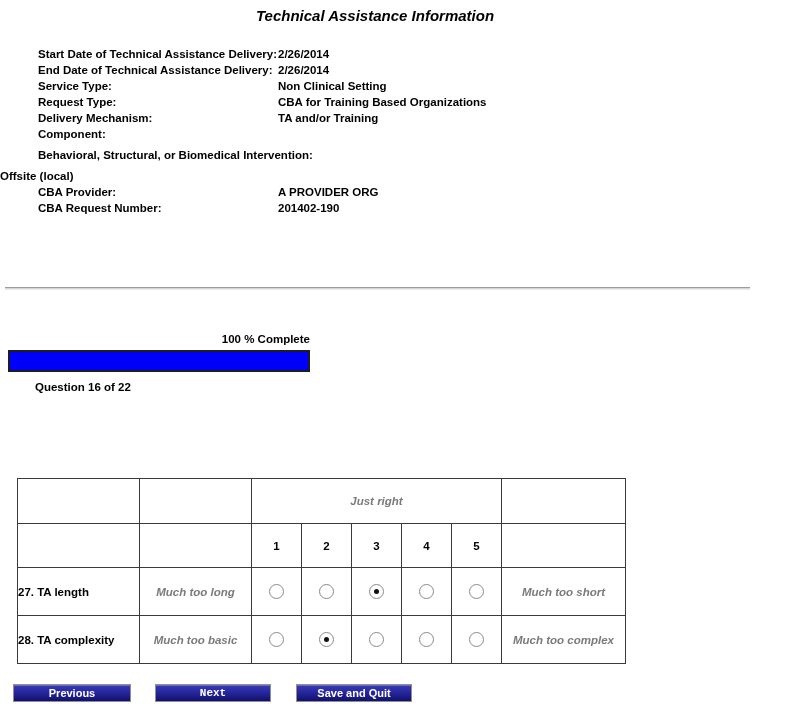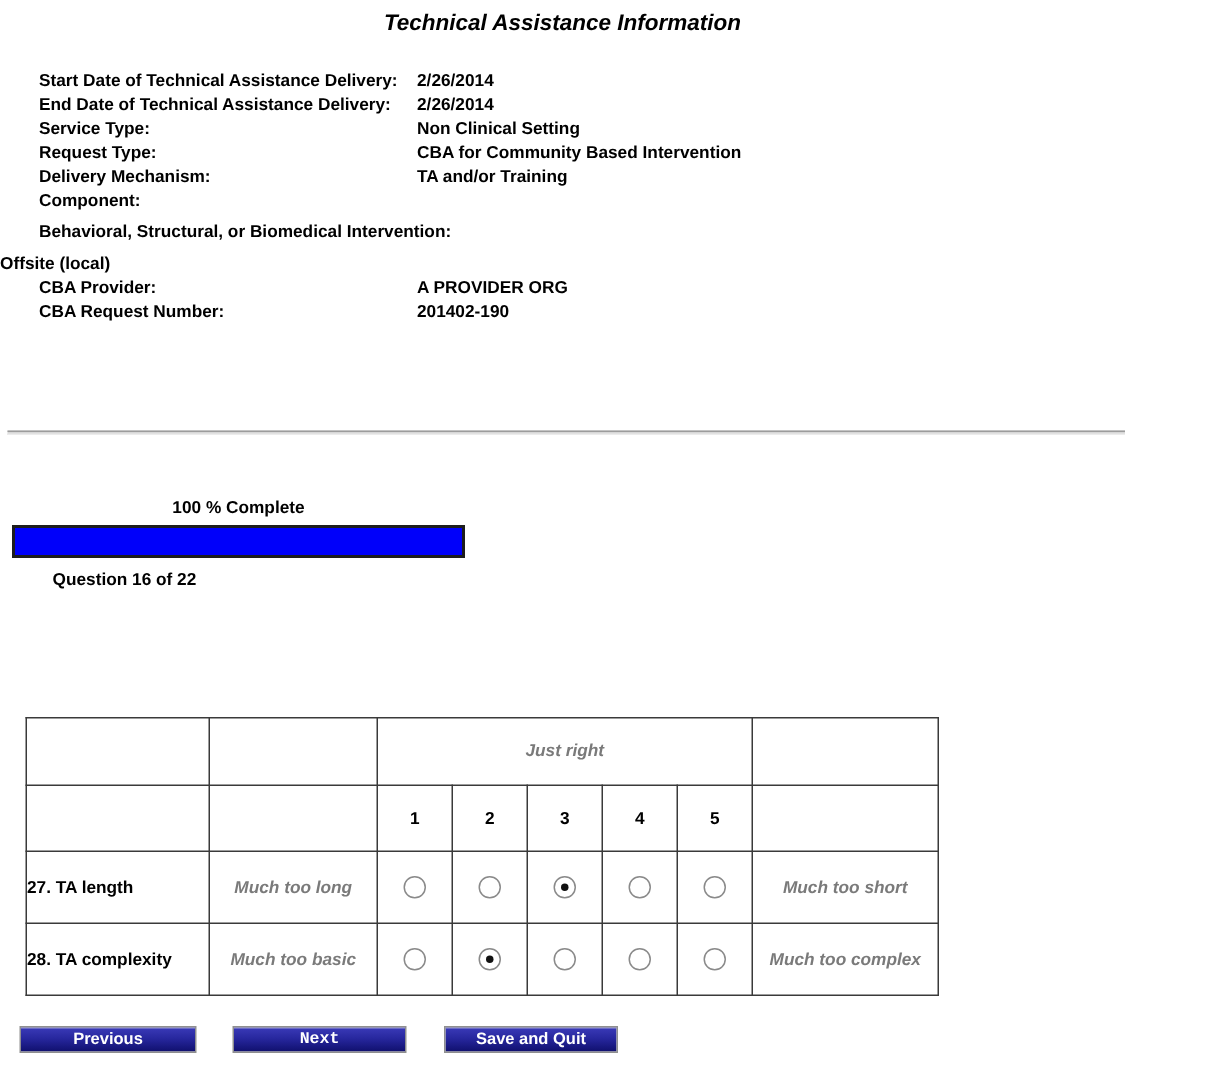--- a/index.html
+++ b/index.html
@@ -7,30 +7,30 @@
     position:relative; width:750px; height:728px; background:#fff;
     font-family:"Liberation Sans", sans-serif; font-weight:bold; color:#000;
     overflow:hidden;
   }
   .title {
     position:absolute; top:7px; left:0; width:100%;
     text-align:center; font-size:15px; font-style:italic;
   }
   .info { position:absolute; top:46px; left:0; width:100%; }
   .info-row { display:flex; line-height:16px; font-size:11.5px; }
-  .info-row .lbl { flex:0 0 278px; padding-left:26px; box-sizing:border-box; }
+  .info-row .lbl { flex:0 0 278px; padding-left:38px; box-sizing:border-box; }
   .info-row .val { flex:1; }
   .info-row.gap-top { margin-top:5px; }
   .divider {
     position:absolute; top:287px; left:5px; width:800px; height:1px;
     border-top:1px solid #9c9c9c; border-bottom:1px solid #ececec; background:#d7d7d7;
   }
   .progress-label {
     position:absolute; top:333px; left:8px; width:302px;
-    text-align:center; font-size:11.5px;
+    text-align:right; font-size:11.5px;
   }
   .progress-bar {
     position:absolute; top:350px; left:8px; width:298px; height:18px;
     border:2px solid #1d1d1d; background:#fff;
   }
   .progress-fill { height:100%; background:#0000fa; }
   .question-counter { position:absolute; top:381px; left:35px; font-size:11.5px; }
   .prompt { position:absolute; top:447px; left:5px; font-size:11.5px; }
 
   table.rating {
@@ -87,21 +87,21 @@
     <div class="info-row">
       <span class="lbl">End Date of Technical Assistance Delivery:</span>
       <span class="val">2/26/2014</span>
     </div>
     <div class="info-row">
       <span class="lbl">Service Type:</span>
       <span class="val">Non Clinical Setting</span>
     </div>
     <div class="info-row">
       <span class="lbl">Request Type:</span>
-      <span class="val">CBA for Community Based Intervention</span>
+      <span class="val">CBA for Training Based Organizations</span>
     </div>
     <div class="info-row">
       <span class="lbl">Delivery Mechanism:</span>
       <span class="val">TA and/or Training</span>
     </div>
     <div class="info-row">
       <span class="lbl">Component:</span>
     </div>
     <div class="info-row gap-top">
       <span class="lbl" style="flex-basis:100%;">Behavioral, Structural, or Biomedical Intervention:</span>

